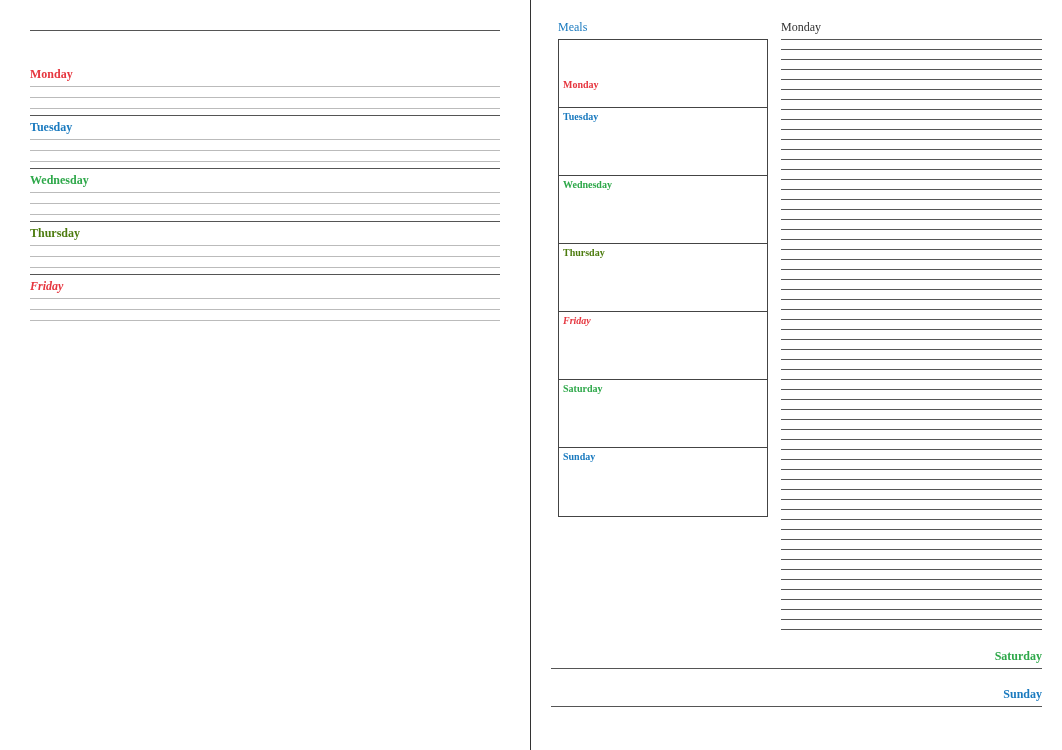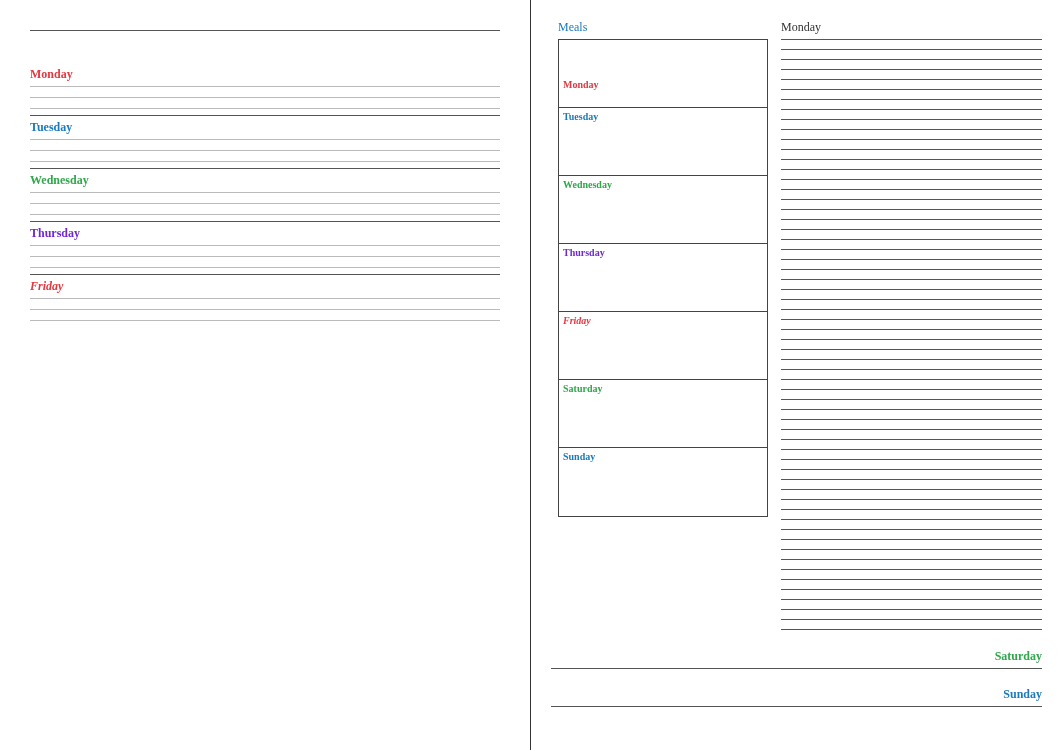--- a/index.html
+++ b/index.html
@@ -81,21 +81,21 @@
     }
     .day-divider {
       border-bottom: 1px solid #555;
       margin: 4px 0;
     }
 
     
     .monday { color: #e6363f; margin-top: 36px; }
     .tuesday { color: #1a7abf; }
     .wednesday { color: #2ea84a; }
-    .thursday { color: #6d28d9; }
+    .thursday { color: #4d7c0f; }
     .friday { color: #e6363f; font-style: italic; }
     .saturday { color: #2ea84a; }
     .sunday { color: #1a7abf; }
 
     
     .right-top {
       display: flex;
       gap: 0;
     }
 

